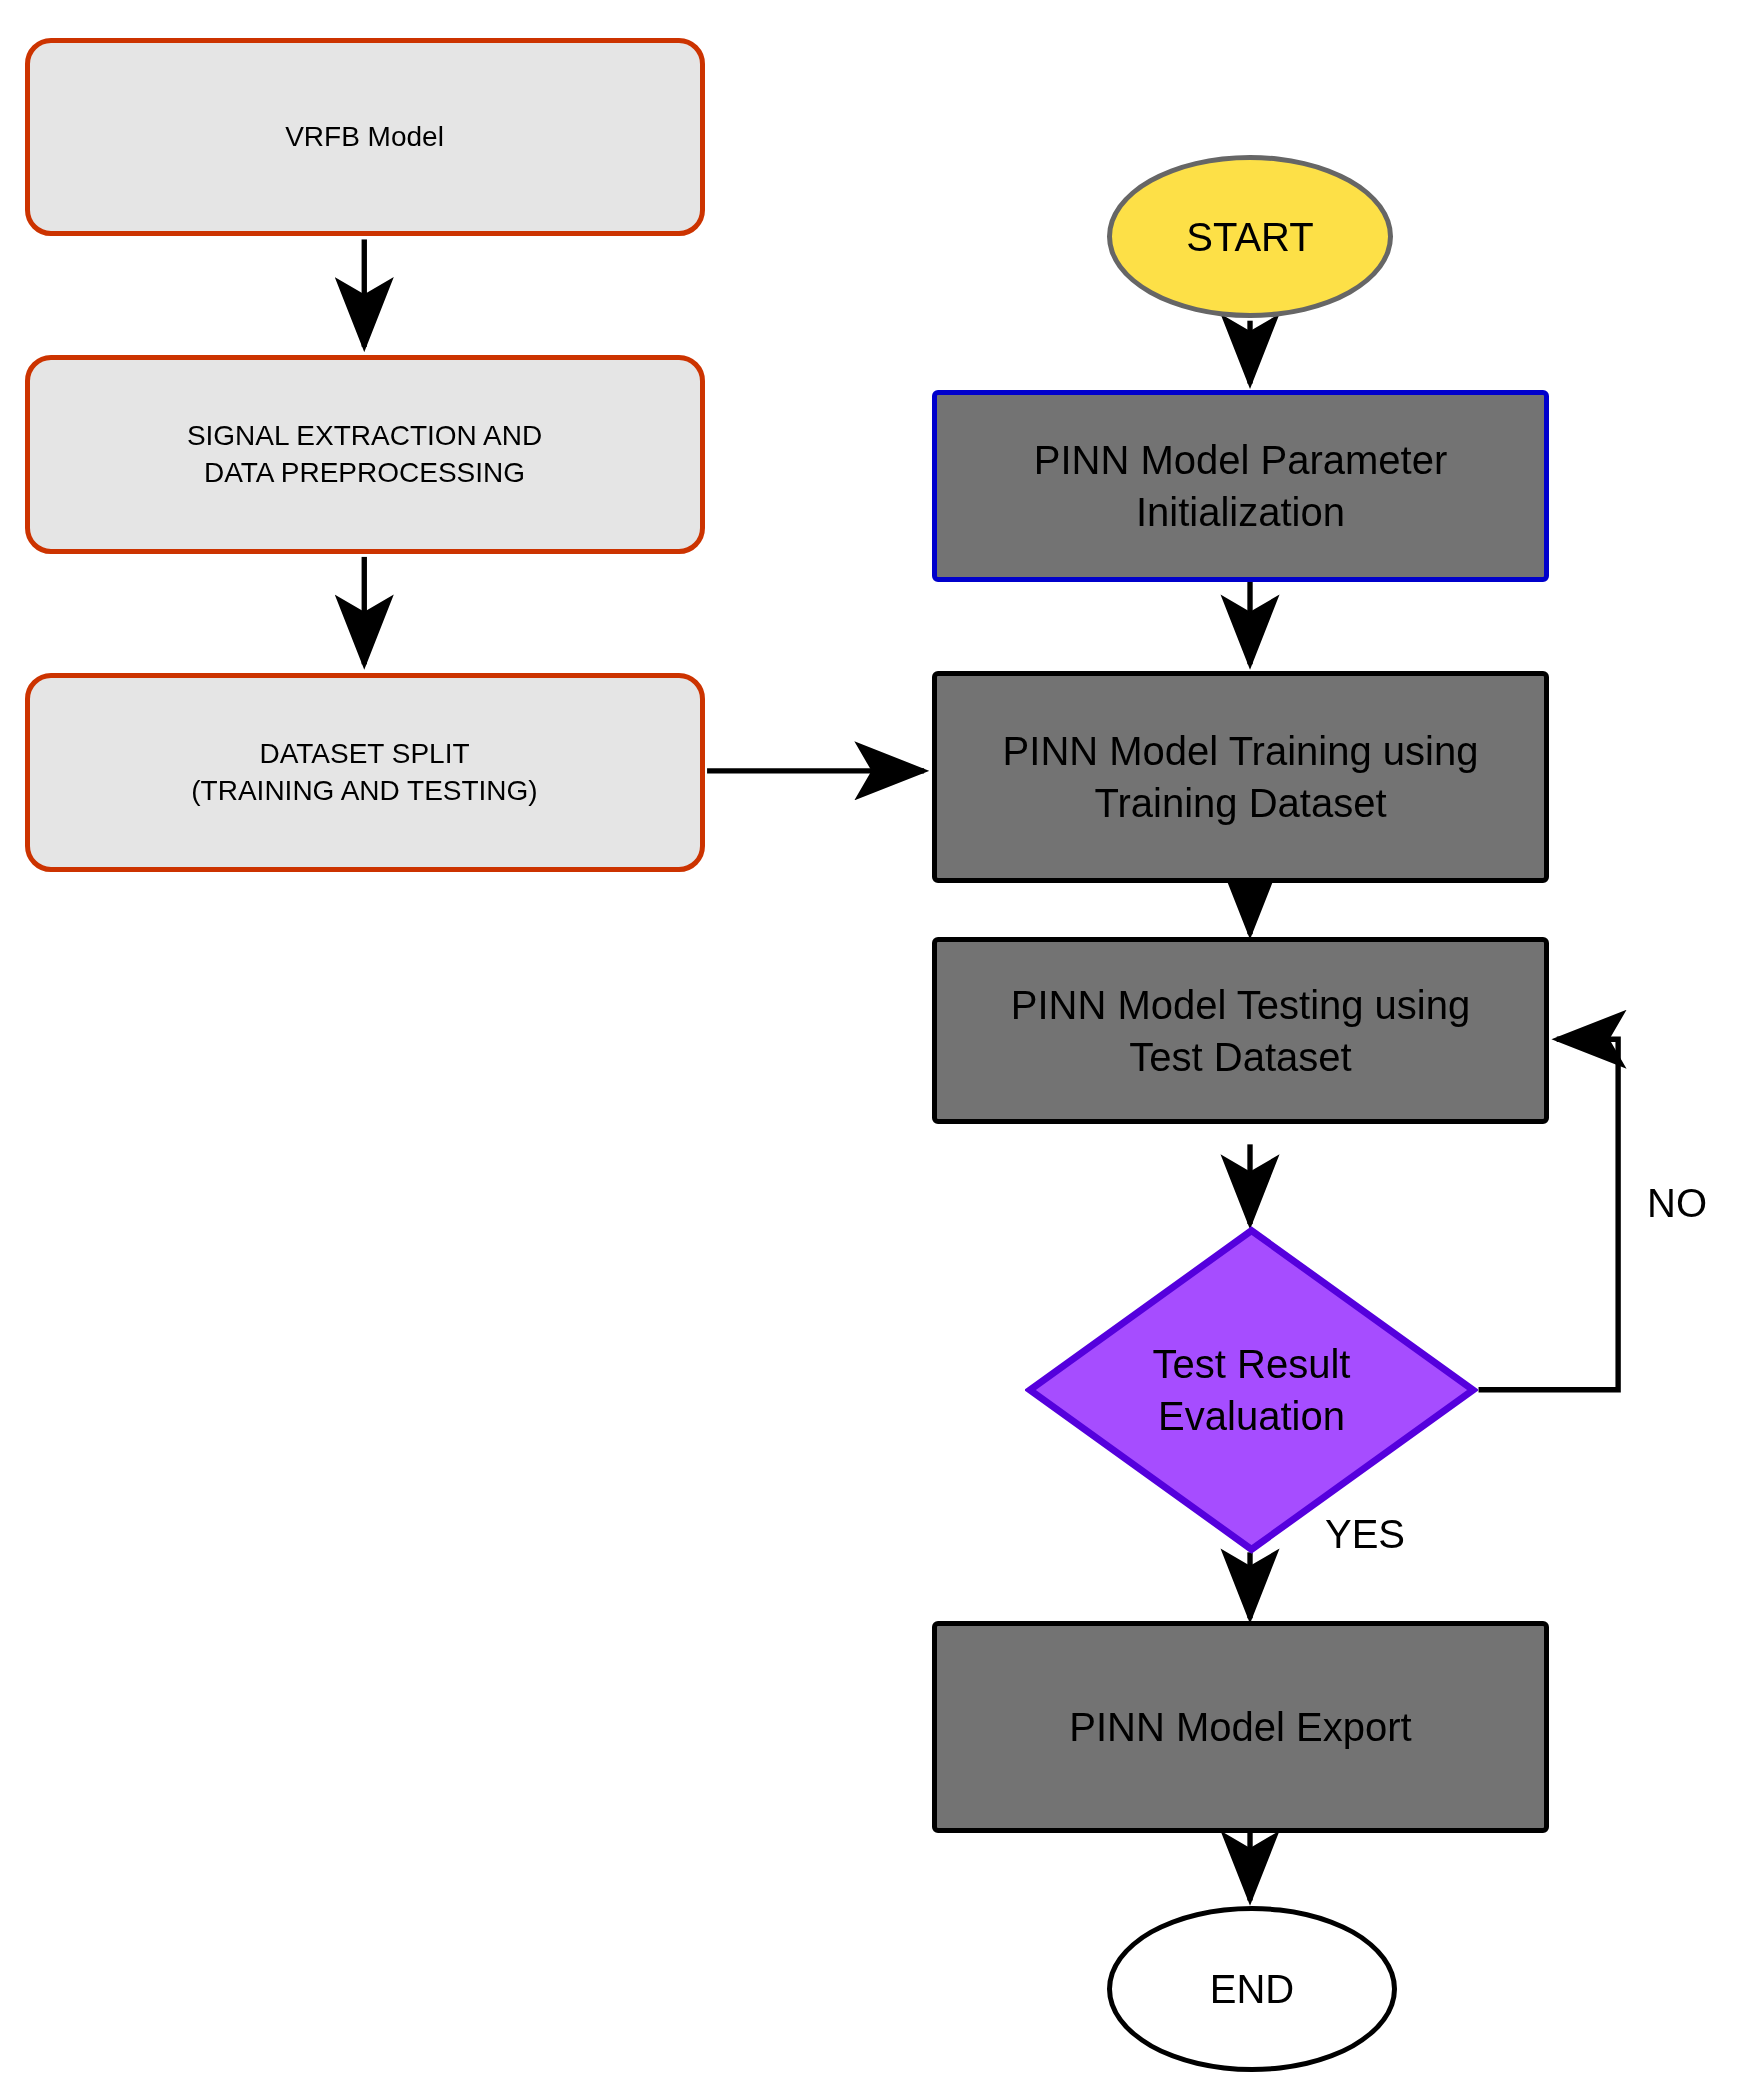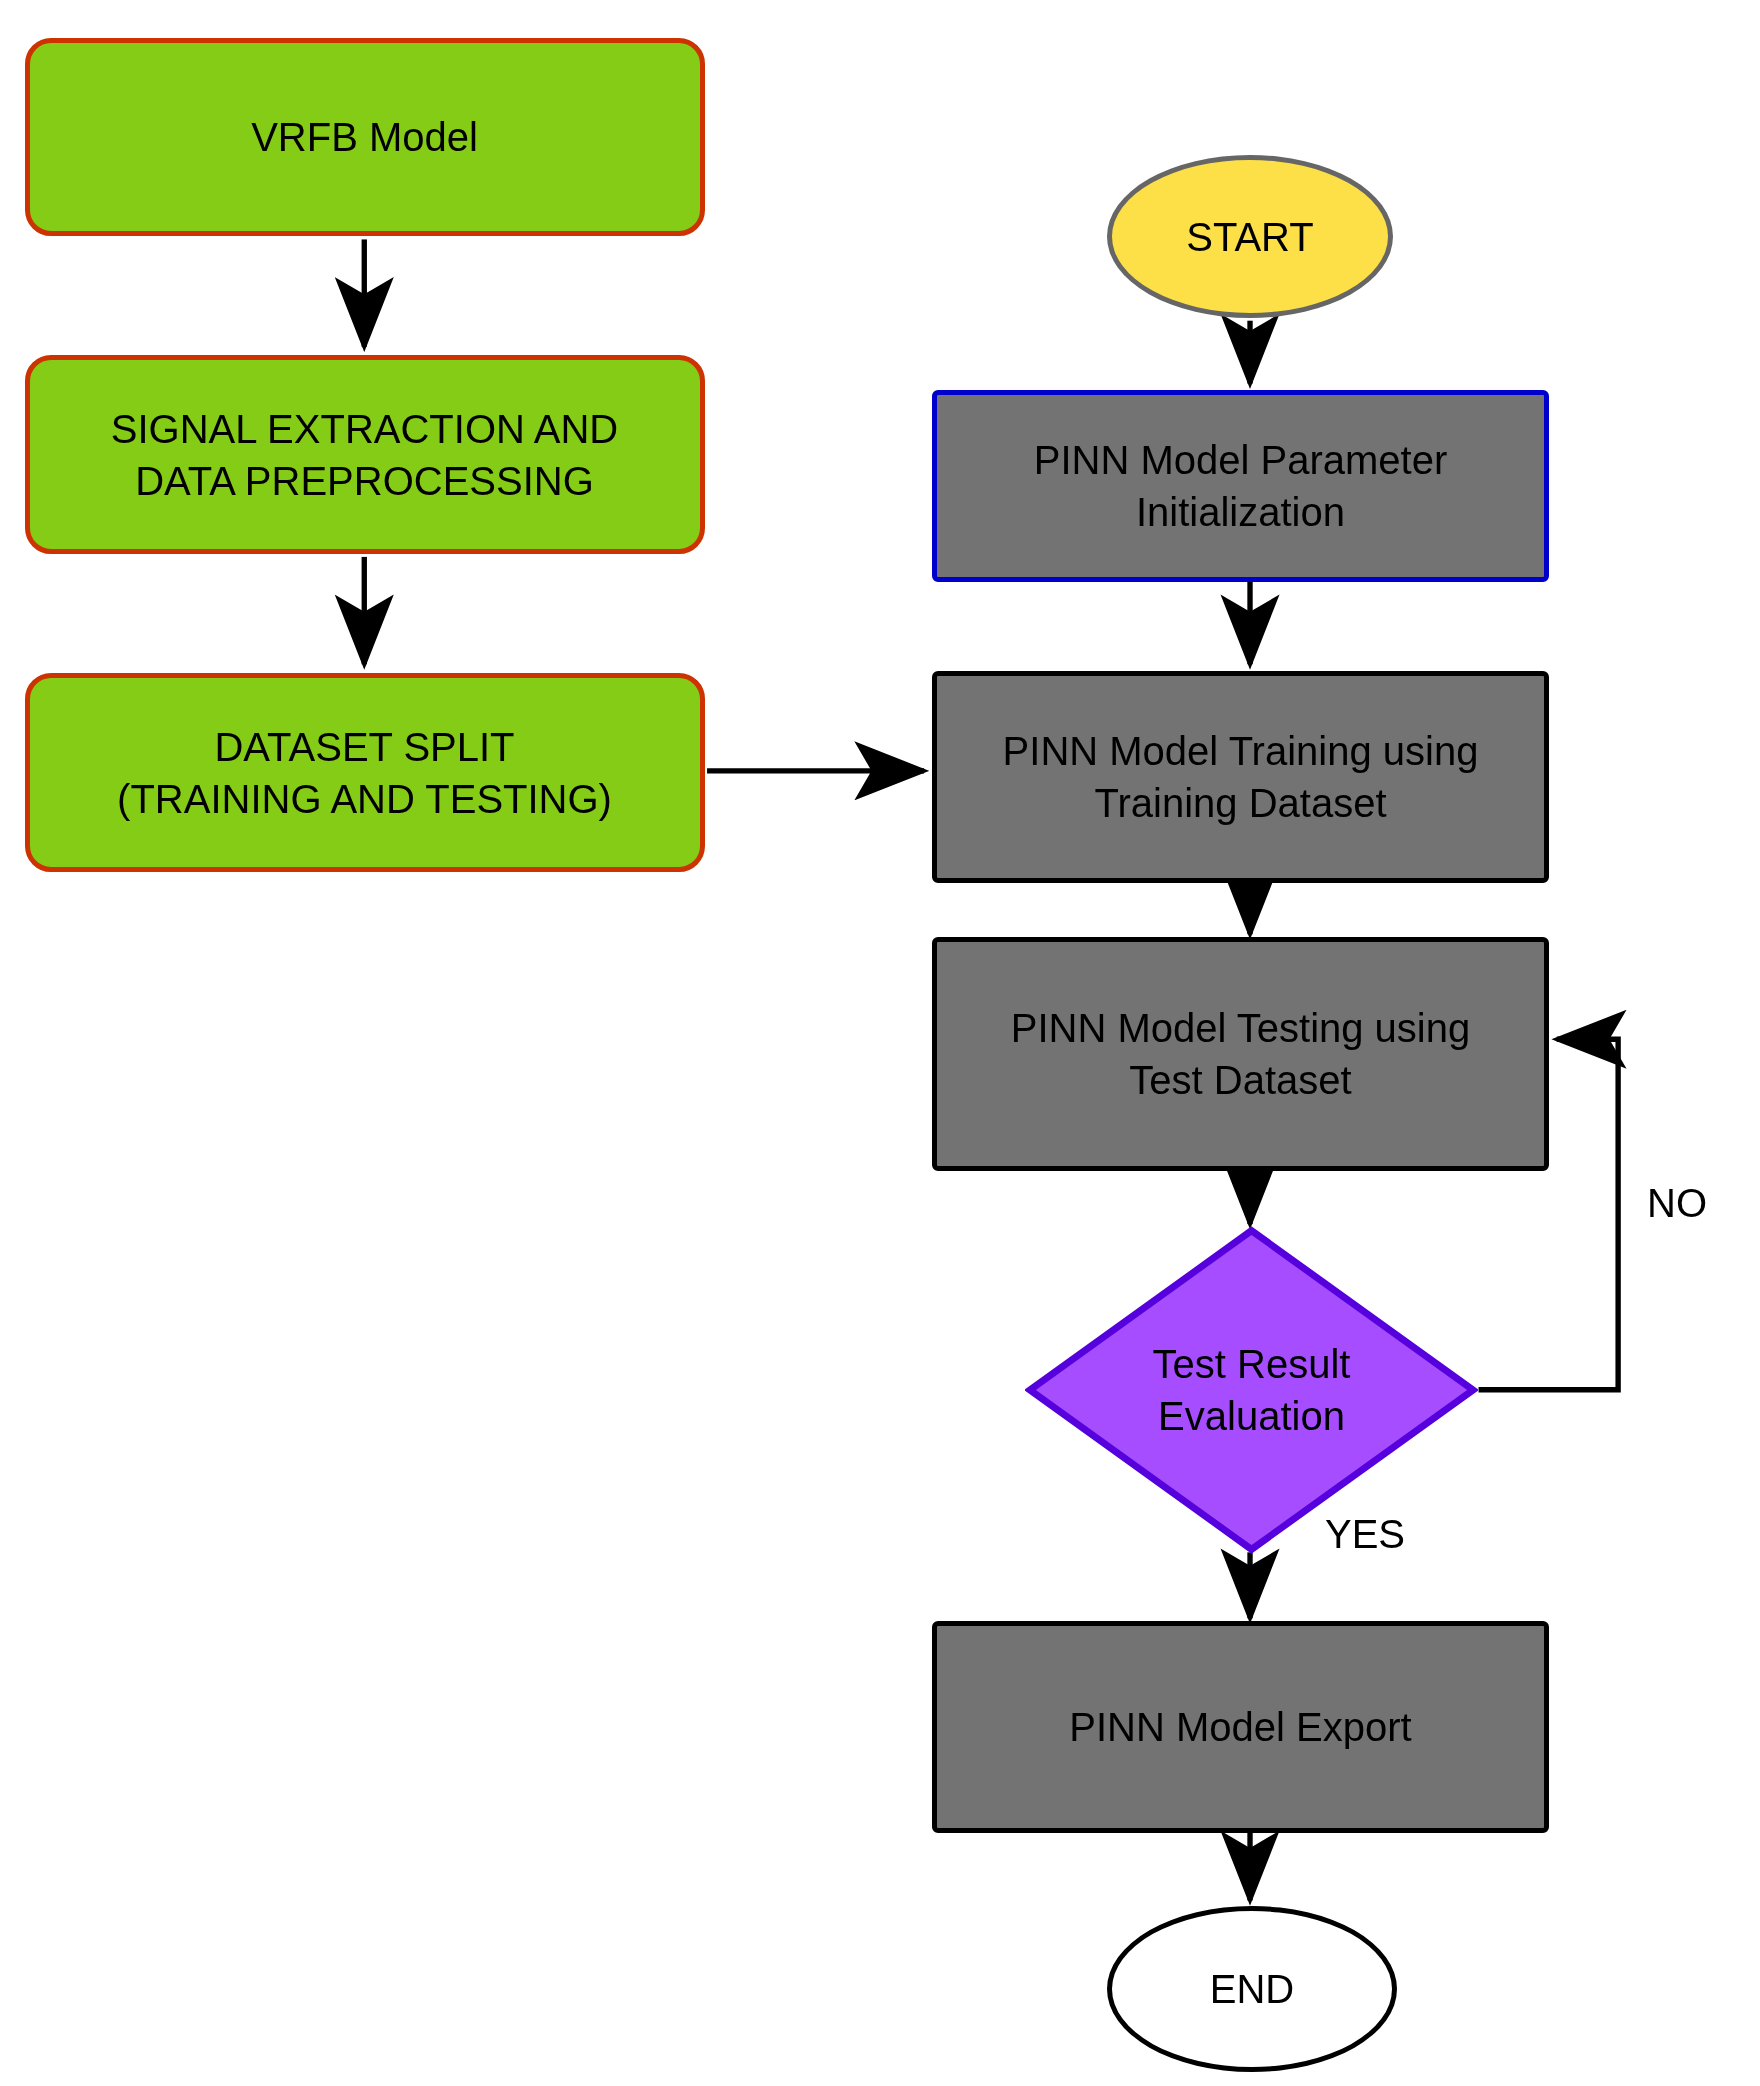--- a/index.html
+++ b/index.html
@@ -16,24 +16,24 @@
     box-sizing:border-box;
     display:flex;
     align-items:center;
     justify-content:center;
     text-align:center;
     color:#000000;
     line-height:1.30;
     white-space:pre-line;
   }
   .proc-orange{
-    background:#84cc16;
+    background:#e5e5e5;
     border:5.4px solid #CC3300;
     border-radius:26px;
-    font-size:40px;
+    font-size:28px;
   }
   .proc-blue{
     background:#737373;
     border:5.4px solid #000000;
     border-radius:6px;
     font-size:40px;
   }
   .proc-blue.accent{ border-color:#0000CC; }
   .terminator{
     border-radius:50%;
@@ -109,21 +109,21 @@
   <div class="node proc-blue accent" style="left:932px; top:390px; width:617px; height:192px;">
     <span>PINN Model Parameter
 Initialization</span>
   </div>
 
   <div class="node proc-blue" style="left:932px; top:671px; width:617px; height:212px;">
     <span>PINN Model Training using
 Training Dataset</span>
   </div>
 
-  <div class="node proc-blue" style="left:932px; top:937px; width:617px; height:234px;">
+  <div class="node proc-blue" style="left:932px; top:937px; width:617px; height:187px;">
     <span>PINN Model Testing using
 Test Dataset</span>
   </div>
 
   <div class="decision-wrap" style="left:1025px; top:1226px; width:453px; height:328px;">
     <svg width="453" height="328" viewBox="0 0 590 428" xmlns="http://www.w3.org/2000/svg">
       <polygon points="295,6 584,214 295,422 6,214" fill="#A64DFF" stroke="#5500DD" stroke-width="9"></polygon>
     </svg>
     <div class="decision-label">Test Result
 Evaluation</div>

